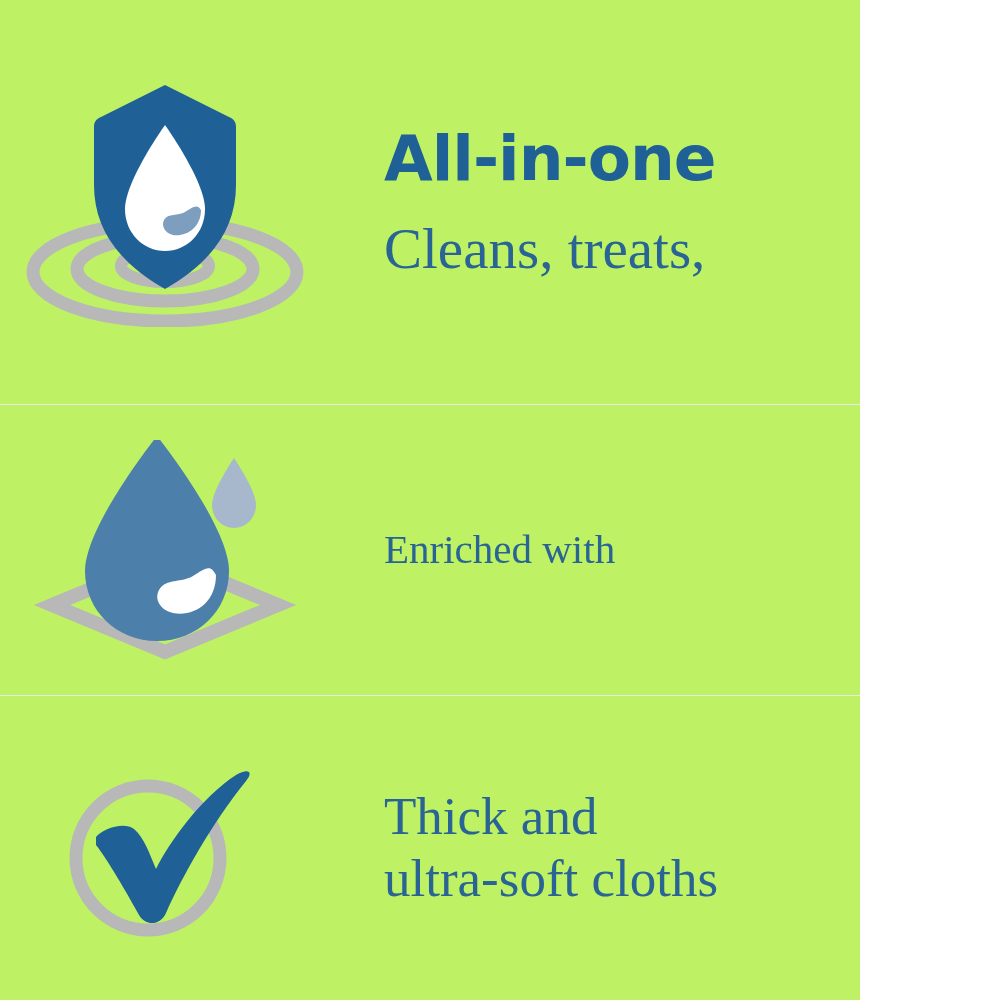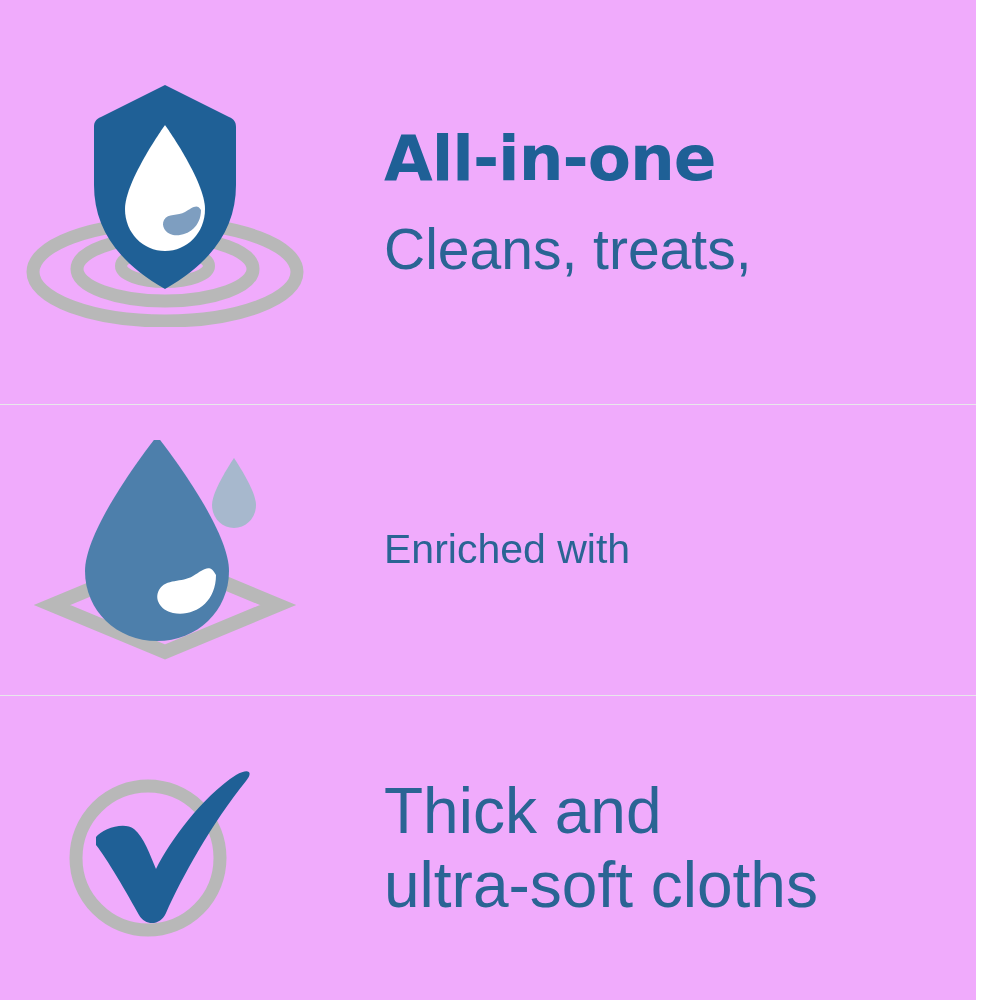--- a/index.html
+++ b/index.html
@@ -7,23 +7,23 @@
     padding: 0;
     background: #ffffff;
   }
   body {
     width: 1000px;
     height: 1000px;
     font-family: "Liberation Serif", serif;
     overflow: hidden;
   }
   .infographic {
-    width: 976px;
+    width: 860px;
     height: 1000px;
-    background: #f0abfc;
+    background: #bef264;
     display: flex;
     flex-direction: column;
     box-sizing: border-box;
   }
   .feature-row {
     display: flex;
     align-items: center;
     width: 100%;
     box-sizing: border-box;
   }
@@ -58,30 +58,30 @@
     font-family: "DejaVu Sans", sans-serif;
     font-weight: bold;
     font-size: 63px;
     line-height: 1.0;
     color: #1f6096;
     letter-spacing: -1px;
     margin: 0 0 26px 0;
     white-space: nowrap;
   }
   .body-line {
-    font-family: Liberation Sans, sans-serif;
+    font-family: Liberation Serif, serif;
     font-weight: normal;
     font-size: 57px;
     line-height: 1.16;
     color: #2a6494;
     white-space: nowrap;
   }
   .row-1 .text-cell { padding-top: 4px; }
   .row-2 .body-line { font-size: 41px; }
-  .row-3 .body-line { font-size: 64px; }
+  .row-3 .body-line { font-size: 53px; }
 </style>
 </head>
 <body>
 
 <div class="infographic">
 
   <div class="feature-row row-1">
     <div class="icon-cell">
       <svg width="300" height="250" viewBox="0 0 300 250">
 

